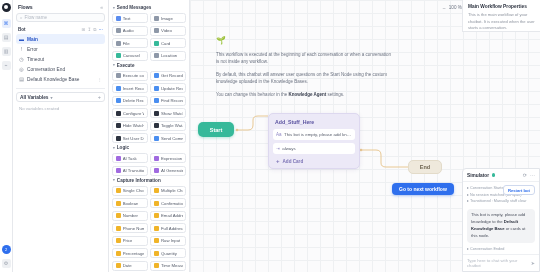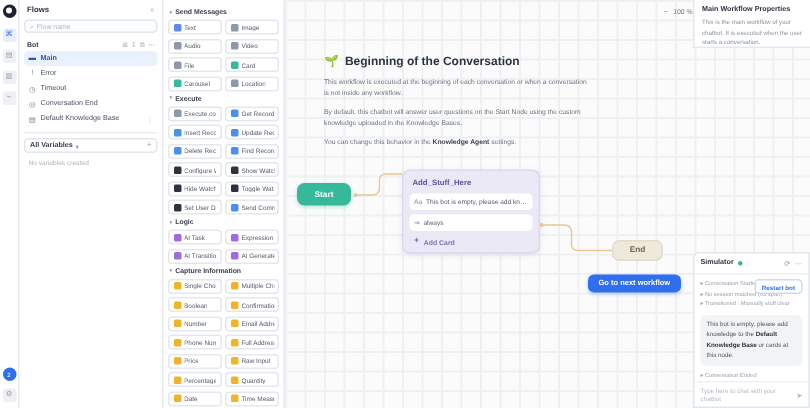--- a/index.html
+++ b/index.html
@@ -509,21 +509,20 @@
       </span>
       <span class="tb-sep"></span>
       <span class="tb-ico">⛶</span>
       <span class="tb-save">Saved</span>
       <button class="btn-publish">Publish</button>
     </div>
 
     <div class="doc">
       <div class="doc-title">
         <span class="doc-emoji">🌱</span>
-        <span>Beginning of the Conversation</span>
       </div>
       <div class="doc-p">This workflow is executed at the beginning of each conversation or when a conversation is not inside any workflow.</div>
       <div class="doc-p">By default, this chatbot will answer user questions on the Start Node using the custom knowledge uploaded in the Knowledge Bases.</div>
       <div class="doc-p">
         <span>You can change this behavior in the </span><b>Knowledge Agent</b><span> settings.</span>
       </div>
     </div>
 
     <svg class="wires">
       <path d="M 46 130 L 58 130 Q 63 130 63 125 L 63 120 Q 63 116 68 116 L 78 116" stroke="#e8c893" stroke-width="1" fill="none"></path>

